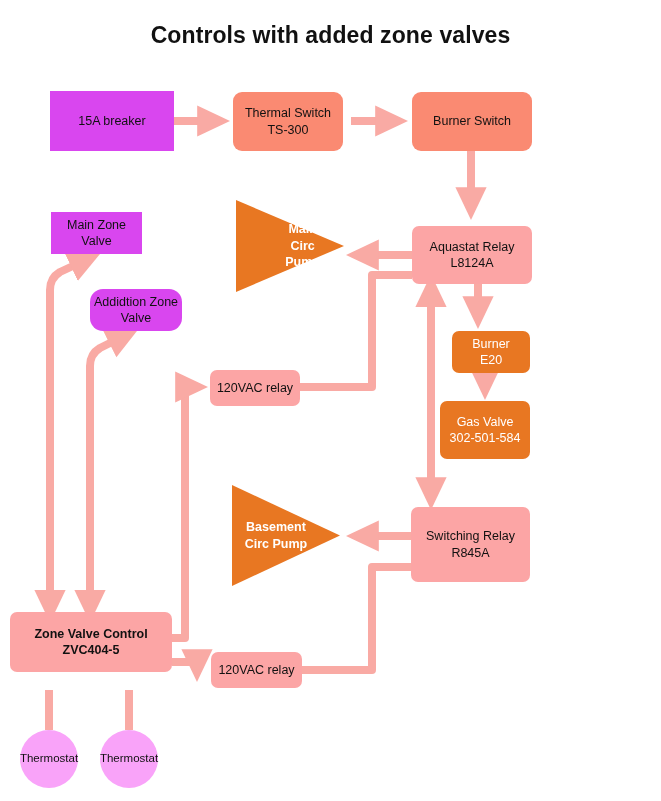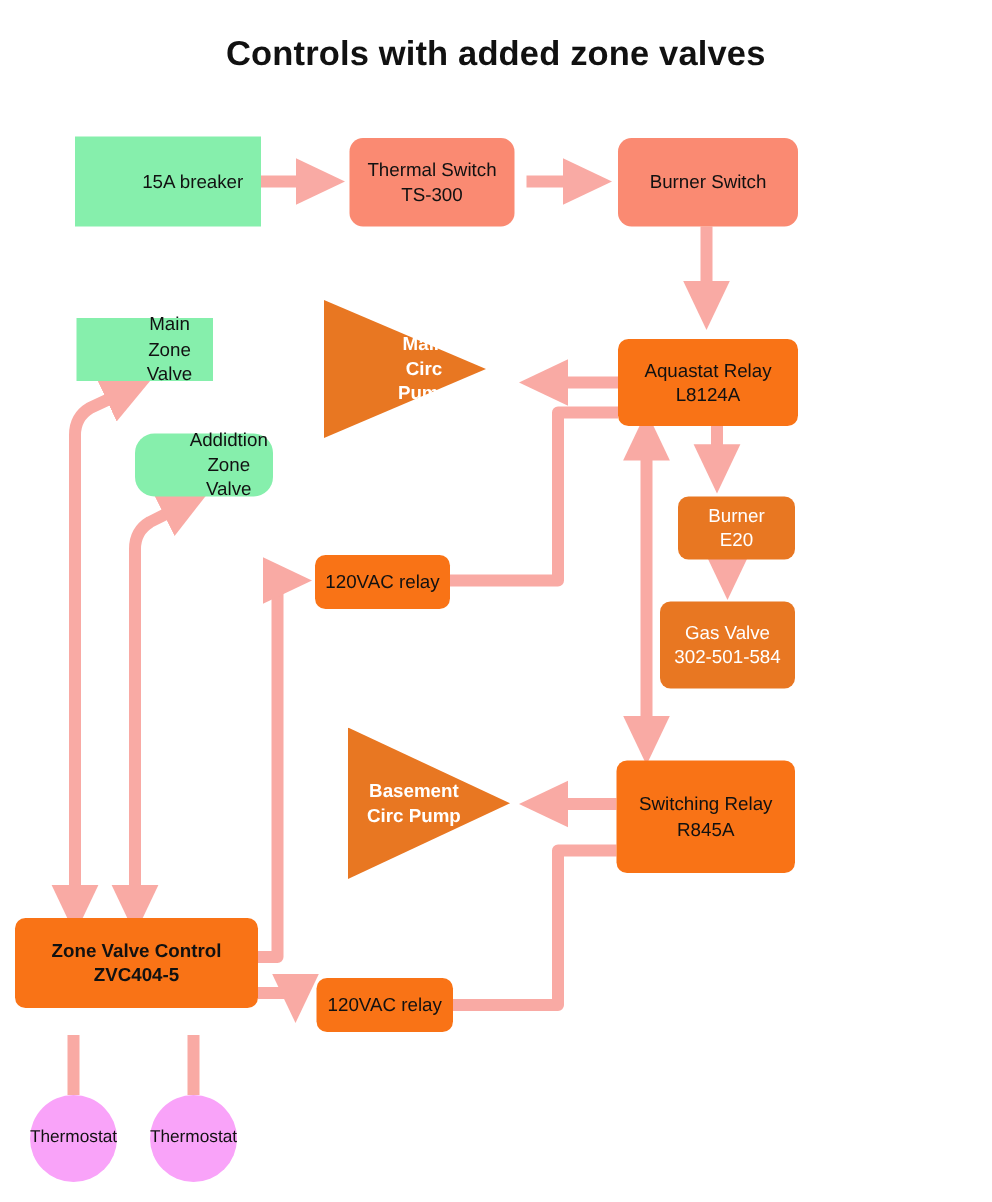--- a/index.html
+++ b/index.html
@@ -50,32 +50,31 @@
     line-height: 1.32;
     z-index: 3;
   }
   .node-label {
     display: block;
     white-space: pre-line;
     padding: 0 3px;
   }
   
   .node.blue-sharp {
-    background: #86efac;
+    background: #d946ef;
     color: #111111;
     border-radius: 0;
-    padding-left: 33px;
   }
   .node.salmon-round {
     background: #fa8a72;
     color: #111111;
     border-radius: 9px;
   }
   .node.green-round {
-    background: #f97316;
+    background: #fca5a5;
     color: #111111;
     border-radius: 7px;
   }
   .node.orange-round {
     background: #e87722;
     color: #ffffff;
     border-radius: 7px;
   }
   .node.pink-circle {
     background: #f9a3f9;
@@ -173,21 +172,21 @@
   <div class="node blue-sharp" style="left:51px; top:212px; width:91px; height:42px;">
     <span class="node-label">Main Zone
 Valve</span>
   </div>
 
   <div class="node blue-sharp" style="left:90px; top:289px; width:92px; height:42px;border-radius:13px;">
     <span class="node-label">Addidtion Zone
 Valve</span>
   </div>
 
-  <div class="node triangle" style="left:216px; top:200px; width:108px; height:92px;padding-left:36px;">
+  <div class="node triangle" style="left:236px; top:200px; width:108px; height:92px;padding-left:36px;">
     <span class="tri-shape"></span>
     <span class="node-label">Main
 Circ Pump</span>
   </div>
 
   <div class="node triangle" style="left:232px; top:485px; width:108px; height:101px;">
     <span class="tri-shape"></span>
     <span class="node-label">Basement
 Circ Pump</span>
   </div>

